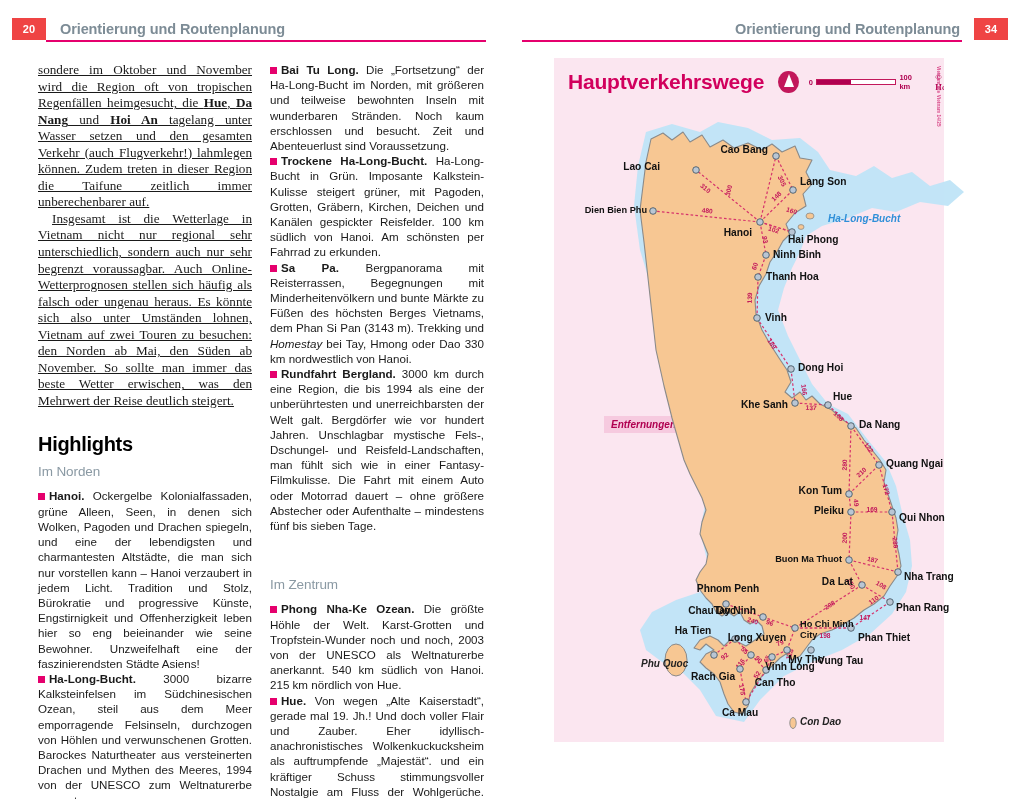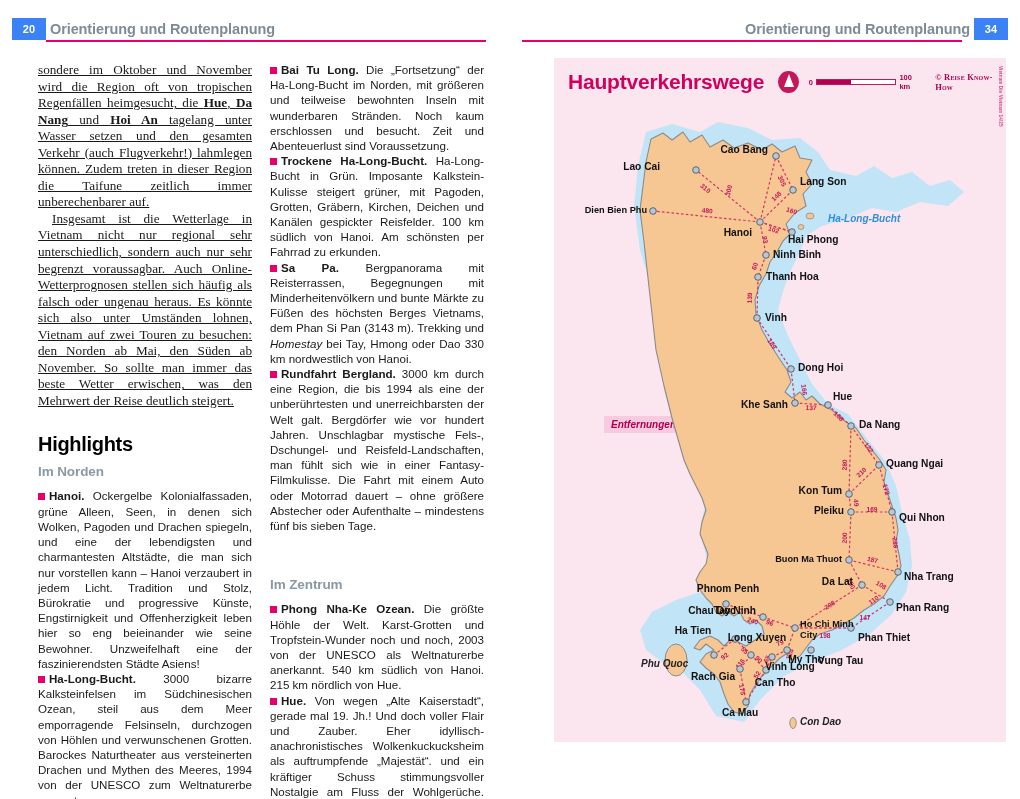--- a/index.html
+++ b/index.html
@@ -17,29 +17,29 @@
   .page { position:relative; height:799px; }
   .page-left  { width:510px; }
   .page-right { width:510px; }
 
   
   .runhead { position:absolute; top:18px; height:22px; display:flex; align-items:stretch; }
   .runhead-left  { left:12px;  right:auto; width:486px; }
   .runhead-right { right:12px; width:486px; justify-content:flex-end; }
 
   .folio {
-    background:#3b82f6; color:#ffffff;
+    background:#ef4444; color:#ffffff;
     font-family:"Liberation Sans", sans-serif;
     font-weight:bold; font-size:11px;
     width:34px; display:flex; align-items:center; justify-content:center;
     letter-spacing:0.2px;
   }
   .runhead-title {
     color:#7D8C96; font-weight:bold; font-size:14.5px;
-    display:flex; align-items:center; padding:0 4px;
+    display:flex; align-items:center; padding:0 14px;
     white-space:nowrap; letter-spacing:-0.1px;
   }
   .runhead-rule {
     position:absolute; height:2px; background:#E5006D;
   }
   .rule-left  { left:46px;  width:440px; top:40px; }
   .rule-right { left:12px;  width:440px; top:40px; }
 
   
   .cols { position:absolute; top:62px; left:38px; width:446px; height:690px;
@@ -56,21 +56,21 @@
   .serif-p + .serif-p { text-indent:14px; }
   .serif-p b { font-weight:bold; }
 
   h2.section {
     font-family:"Liberation Sans", sans-serif;
     color:#000000; font-weight:bold; font-size:20px;
     margin:24px 0 8px 0; letter-spacing:-0.3px;
   }
   h3.subsection {
     font-family:"Liberation Sans", sans-serif;
-    color:#8A99A3; font-weight:bold; font-size:13.5px;
+    color:#8A99A3; font-weight:normal; font-size:13.5px;
     margin:8px 0 9px 0; letter-spacing:-0.1px;
   }
   h3.subsection.spaced { margin-top:44px; }
 
   .entry {
     font-family:"Liberation Sans", sans-serif;
     font-size:11.6px; line-height:15.2px;
     color:#1a1a1a; text-align:justify;
     margin:0;
     hyphens:auto; -webkit-hyphens:auto;
@@ -78,21 +78,21 @@
   .entry .sq {
     display:inline-block; width:7px; height:7px;
     background:#E5006D; margin-right:4px; vertical-align:0px;
   }
   .entry .lead { font-weight:bold; }
   .entry i { }
 
   
   .map-panel {
     position:absolute; left:44px; top:58px;
-    width:452px; height:684px;
+    width:390px; height:684px;
     background:#FBE6F0;
     overflow:hidden;
   }
   .map-header {
     position:absolute; left:0; top:0; width:452px; height:48px;
     display:flex; align-items:center; padding-left:14px;
   }
   .map-title {
     color:#D1005D; font-weight:bold; font-size:21px;
     letter-spacing:-0.2px; font-family:"Liberation Sans", sans-serif;

